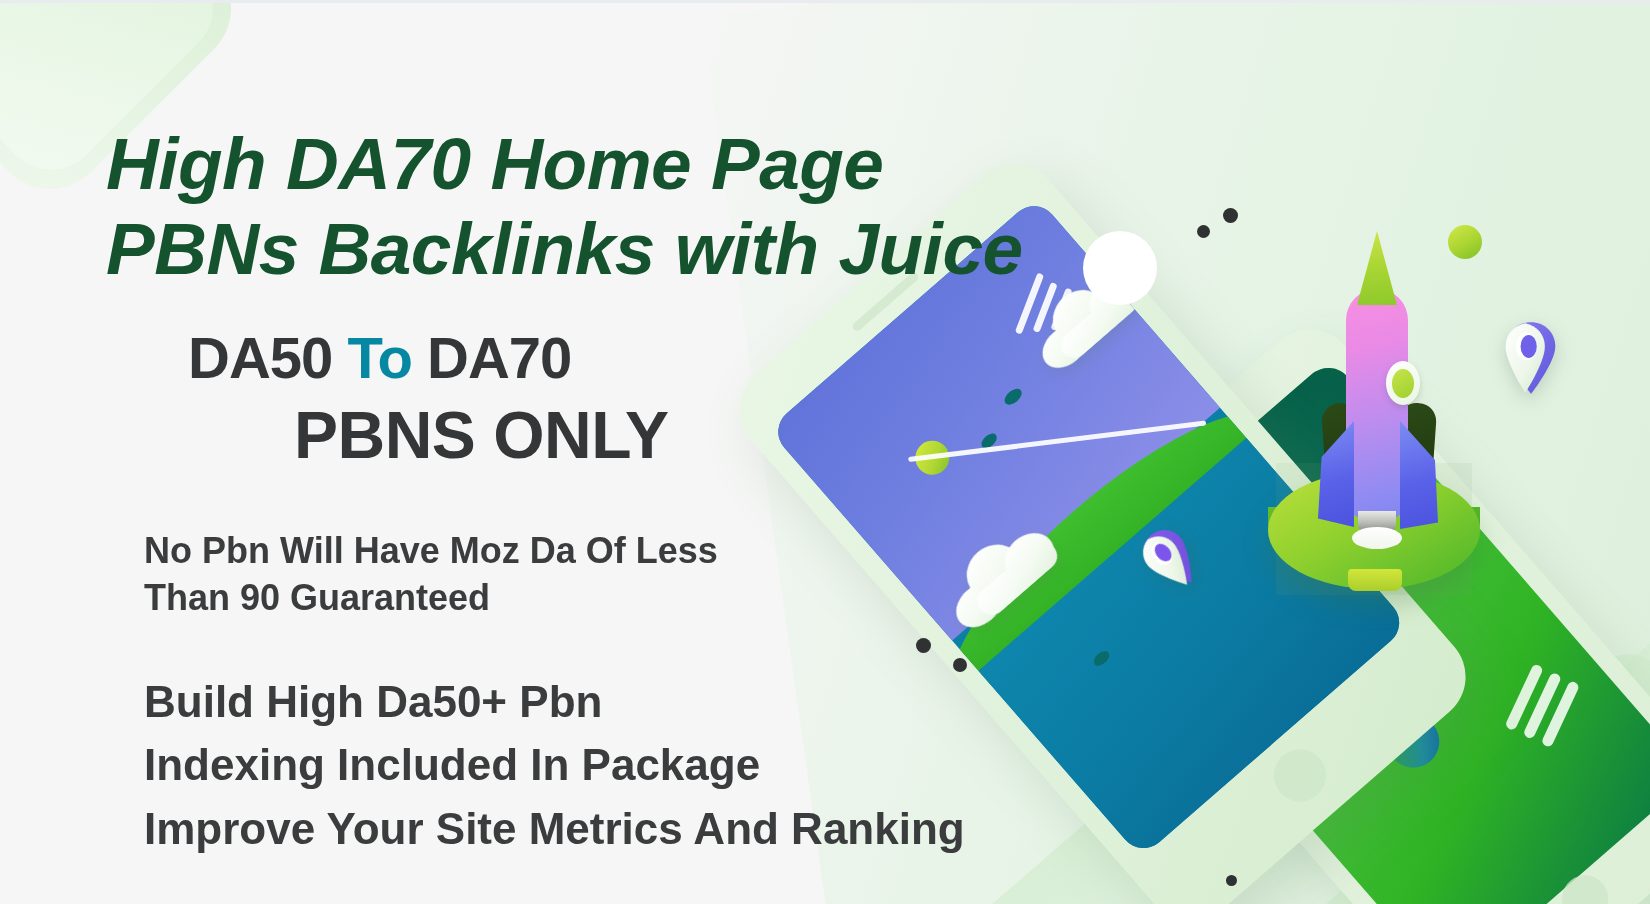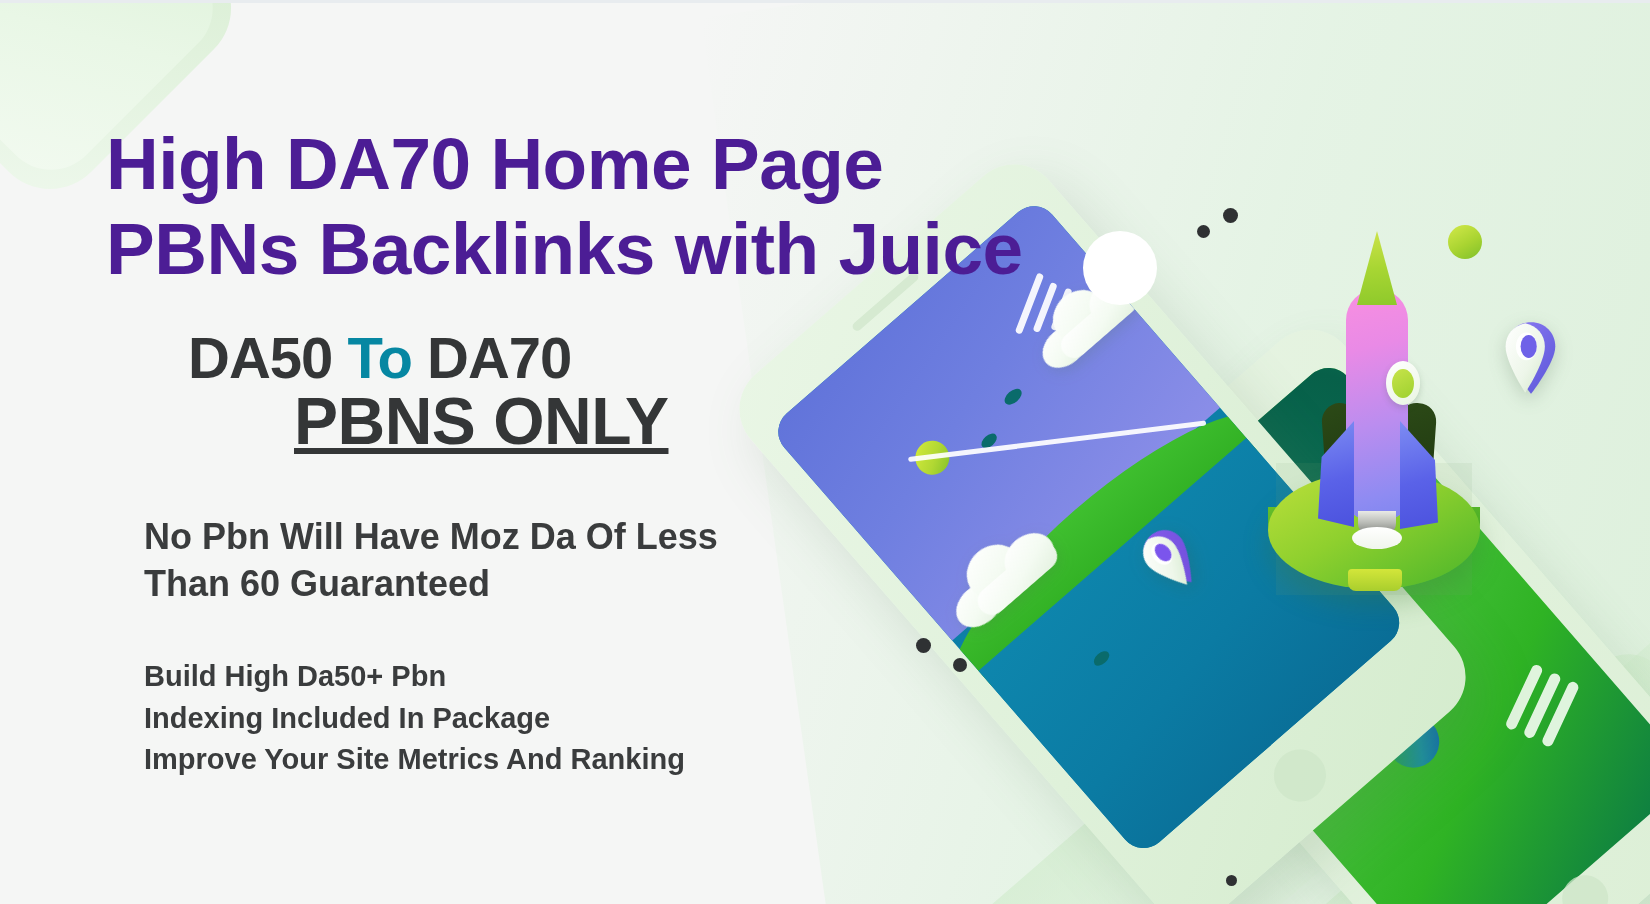--- a/index.html
+++ b/index.html
@@ -361,56 +361,57 @@
     position: absolute;
     left: 0; top: 0;
     width: 1100px;
     padding: 118px 0 0 106px;
     z-index: 6;
   }
   .headline {
     font-size: 73px;
     line-height: 1.17;
     font-weight: 700;
-    color: #4c1d95;
+    color: #14532d;
     letter-spacing: -0.5px;
     white-space: pre-line;
+    font-style: italic;
   }
   .subhead {
     margin-top: 36px;
     margin-left: 82px;
     font-size: 58px;
     font-weight: 800;
     line-height: 1.02;
     color: #343637;
     letter-spacing: -1px;
   }
   .subhead .accent { color: #0687a2; }
   .only-line {
+    margin-top: 14px;
     margin-left: 188px;
     font-size: 66px;
     font-weight: 800;
     color: #343637;
     letter-spacing: -0.5px;
     line-height: 1.05;
-    text-decoration: underline;
   }
   .guarantee {
     margin-top: 58px;
     margin-left: 38px;
     font-size: 36px;
     font-weight: 700;
     line-height: 1.3;
     color: #3a3c3d;
     white-space: pre-line;
   }
   .features {
     margin-top: 48px;
     margin-left: 38px;
-    font-size: 29px;
+    font-size: 44px;
     font-weight: 700;
     line-height: 1.44;
     color: #3a3c3d;
     white-space: pre-line;
   }
 </style>
 </head>
 <body>
 
 <div class="banner">
@@ -551,20 +552,20 @@
     <h1 class="headline">High DA70 Home Page
 PBNs Backlinks with Juice</h1>
 
     <div class="subhead">
       <span>DA50 </span><span class="accent">To</span><span> DA70</span>
     </div>
 
     <div class="only-line">PBNS ONLY</div>
 
     <div class="guarantee">No Pbn Will Have Moz Da Of Less
-Than 60 Guaranteed</div>
+Than 90 Guaranteed</div>
 
     <div class="features">Build High Da50+ Pbn
 Indexing Included In Package
 Improve Your Site Metrics And Ranking</div>
   </div>
 
 </div>
 
 </body></html>

